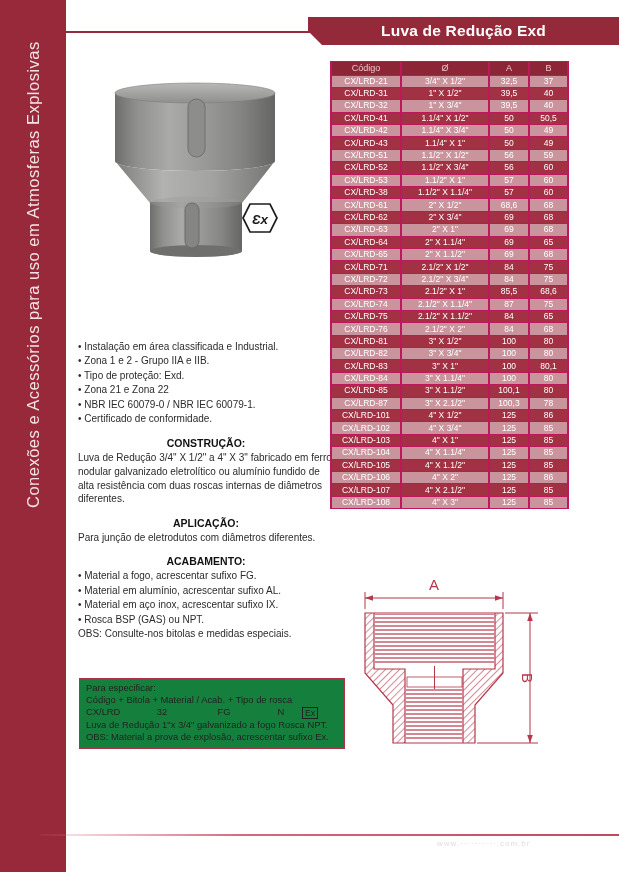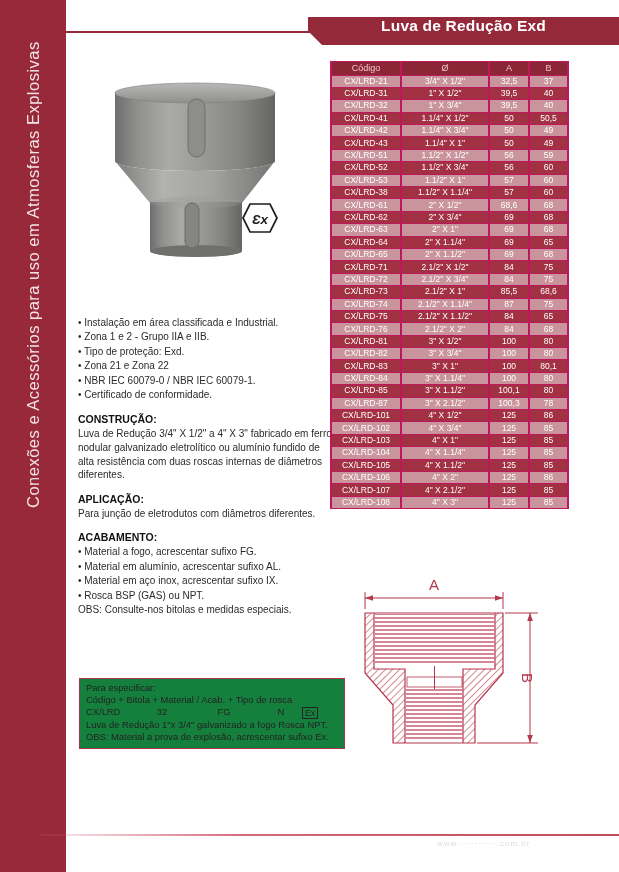--- a/index.html
+++ b/index.html
@@ -14,31 +14,31 @@
     position:absolute;left:0;top:22px;width:66px;height:505px;
     display:flex;align-items:center;justify-content:center;
     writing-mode:vertical-rl;transform:rotate(180deg);
     color:#f3e2e5;font-size:16.5px;letter-spacing:.5px;white-space:nowrap;
   }
   
   .top-rule{position:absolute;left:66px;top:31px;width:244px;height:1.5px;background:#952a3a;}
   .banner{
     position:absolute;left:308px;top:17px;width:311px;height:28px;background:#932939;
     clip-path:polygon(0 0,100% 0,100% 100%,4.5% 100%,0 50%);
-    display:flex;justify-content:center;
+    display:flex;align-items:center;justify-content:center;
   }
   .banner span{color:#ffffff;font-size:15.5px;font-weight:bold;letter-spacing:.2px;}
   
   .photo{position:absolute;left:105px;top:75px;}
   .exmark{position:absolute;left:242px;top:202px;}
   
-  .textcol{position:absolute;left:78px;top:316px;width:256px;color:#2b2b2b;font-size:10px;line-height:14.4px;}
+  .textcol{position:absolute;left:78px;top:340px;width:256px;color:#2b2b2b;font-size:10px;line-height:14.4px;}
   .textcol ul{margin:0;padding:0;list-style:none;}
   .textcol li:before{content:"• ";}
-  .textcol h3{margin:11px 0 1px 0;font-size:10.5px;line-height:13px;color:#111;}
+  .textcol h3{margin:11px 0 1px 0;font-size:10.5px;line-height:13px;color:#111;text-align:center;}
   .textcol p{margin:0;line-height:13.6px;}
   .obs{margin-top:0;}
   
   .specbox{
     position:absolute;left:79px;top:678px;width:252px;border:1.6px solid #b03246;
     padding:3px 6px 5px 6px;font-size:9.4px;line-height:12.2px;color:#222;background:#15803d;
   }
   .spec-example{display:grid;grid-template-columns:50px 52px 72px 42px 1fr;align-items:center;}
   .spec-example .c2,.spec-example .c3,.spec-example .c4{text-align:center;}
   .exbox{

